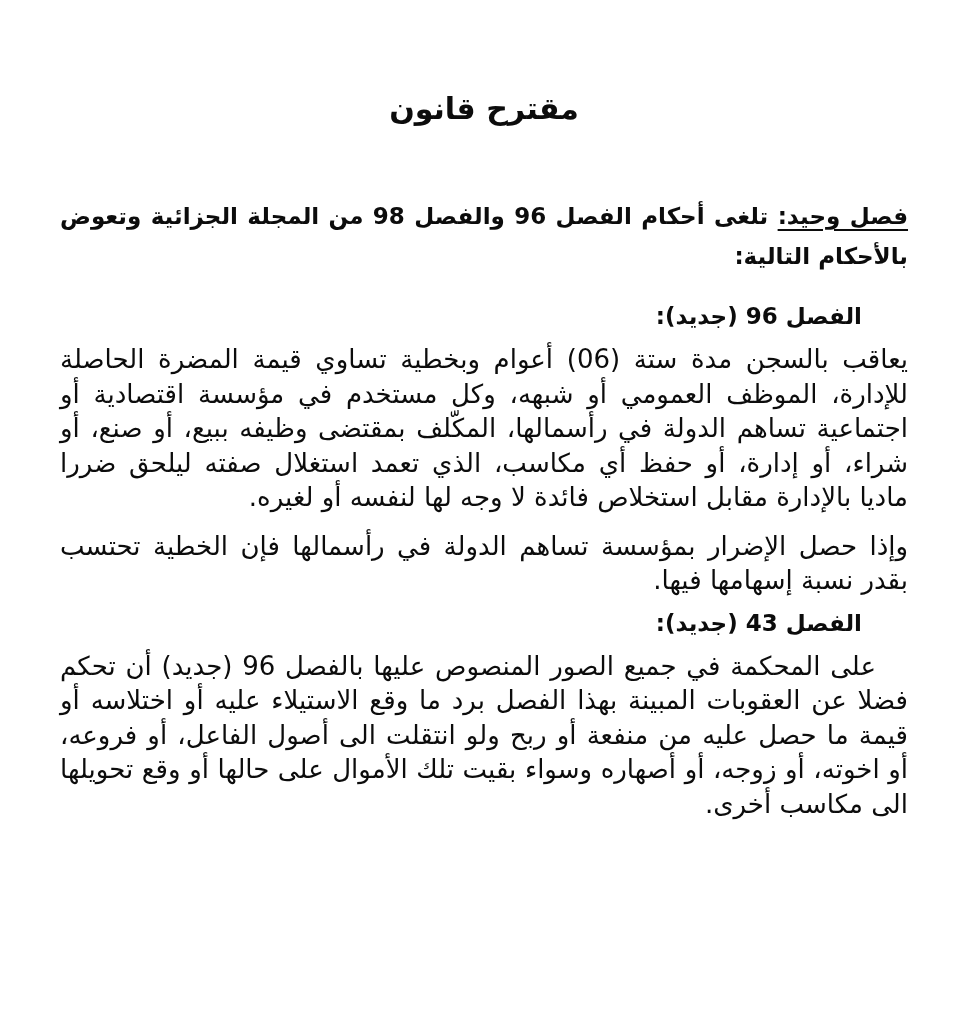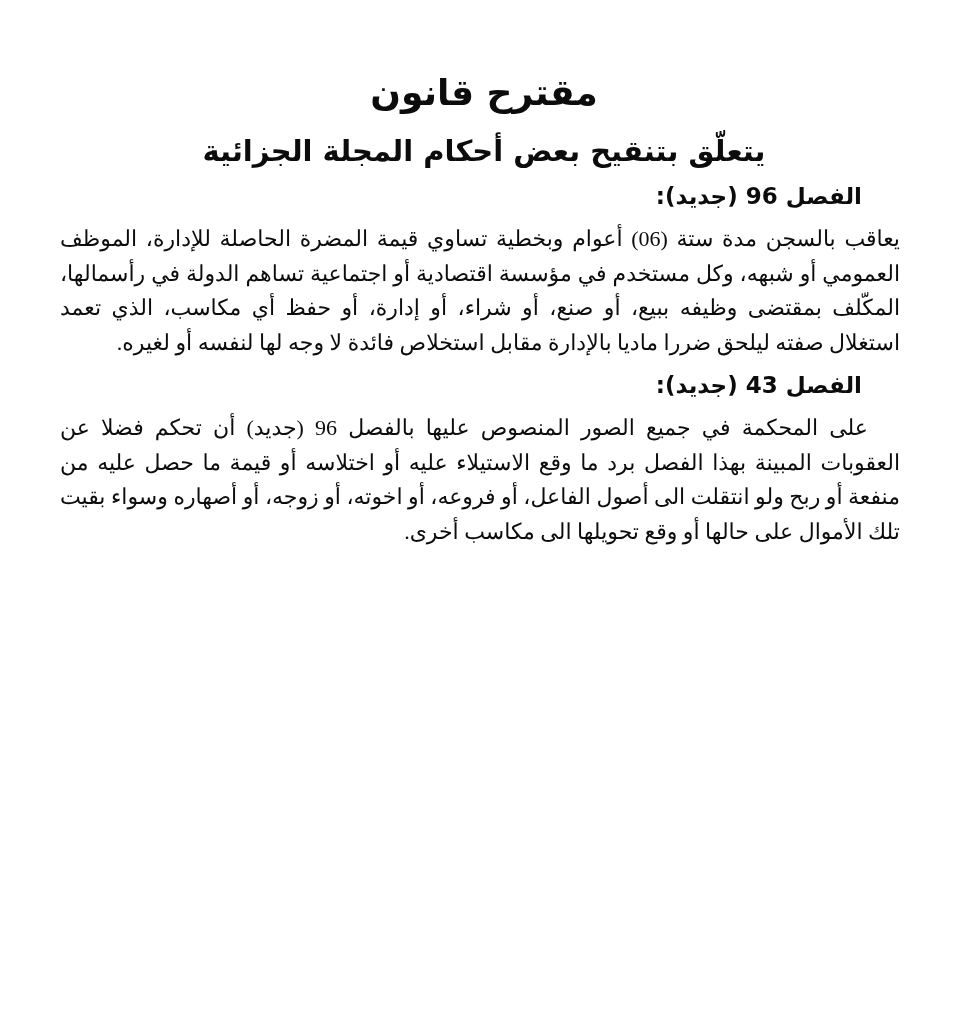--- a/index.html
+++ b/index.html
@@ -15,23 +15,23 @@
     overflow: hidden;
     direction: rtl;
     font-family: "DejaVu Sans", sans-serif;
     color: #0c0c0c;
     box-sizing: border-box;
     padding: 72px 56px 0 60px;
   }
   .doc-title {
     text-align: center;
     font-weight: bold;
-    font-size: 36px;
+    font-size: 30px;
     line-height: 42px;
-    margin: 0;
+    margin: 16px;
   }
   .doc-subtitle {
     text-align: center;
     font-weight: bold;
     font-size: 29px;
     line-height: 40px;
     margin: 17px 0 0 0;
   }
   .single-article {
     margin-top: 66px;
@@ -47,46 +47,48 @@
   }
   .section-heading {
     font-weight: bold;
     font-size: 23px;
     line-height: 34px;
     margin: 8px 0 0 0;
     padding-right: 46px;
     text-align: right;
   }
   .body-para {
-    font-size: 22px;
+    font-size: 26px;
     line-height: 34.5px;
-    margin: 9px 8px 0 0;
+    margin: 9px 0 0 0;
     text-align: justify;
     text-align-last: right;
-    font-family: Liberation Serif, serif;
   }
   .body-para.indent-first {
     text-indent: 32px;
   }
   .gap-sm { margin-top: 14px; }
 </style>
 </head>
 <body>
 
 <div class="page">
 
   <h1 class="doc-title">مقترح قانون</h1>
 
-  <h2 class="doc-subtitle">يتعلّق بتنقيح بعض أحكام المجلة الجزائية</h2>
 
+  <p class="single-article">
+    <span class="lead">فصل وحيد:</span><span> تلغى أحكام الفصل 96 والفصل 98 من المجلة الجزائية وتعوض بالأحكام التالية:</span>
+  </p>
 
   <p class="section-heading">الفصل 96 (جديد):</p>
 
   <p class="body-para">يعاقب بالسجن مدة ستة (06) أعوام وبخطية تساوي قيمة المضرة الحاصلة للإدارة، الموظف العمومي أو شبهه، وكل مستخدم في مؤسسة اقتصادية أو اجتماعية تساهم الدولة في رأسمالها، المكّلف بمقتضى وظيفه ببيع، أو صنع، أو شراء، أو إدارة، أو حفظ أي مكاسب، الذي تعمد استغلال صفته ليلحق ضررا ماديا بالإدارة مقابل استخلاص فائدة لا وجه لها لنفسه أو لغيره.</p>
 
+  <p class="body-para gap-sm">وإذا حصل الإضرار بمؤسسة تساهم الدولة في رأسمالها فإن الخطية تحتسب بقدر نسبة إسهامها فيها.</p>
 
   <p class="section-heading">الفصل 43 (جديد):</p>
 
   <p class="body-para indent-first">على المحكمة في جميع الصور المنصوص عليها بالفصل 96 (جديد) أن تحكم فضلا عن العقوبات المبينة بهذا الفصل برد ما وقع الاستيلاء عليه أو اختلاسه أو قيمة ما حصل عليه من منفعة أو ربح ولو انتقلت الى أصول الفاعل، أو فروعه، أو اخوته، أو زوجه، أو أصهاره وسواء بقيت تلك الأموال على حالها أو وقع تحويلها الى مكاسب أخرى.</p>
 
 
 
 </div>
 
 </body></html>

